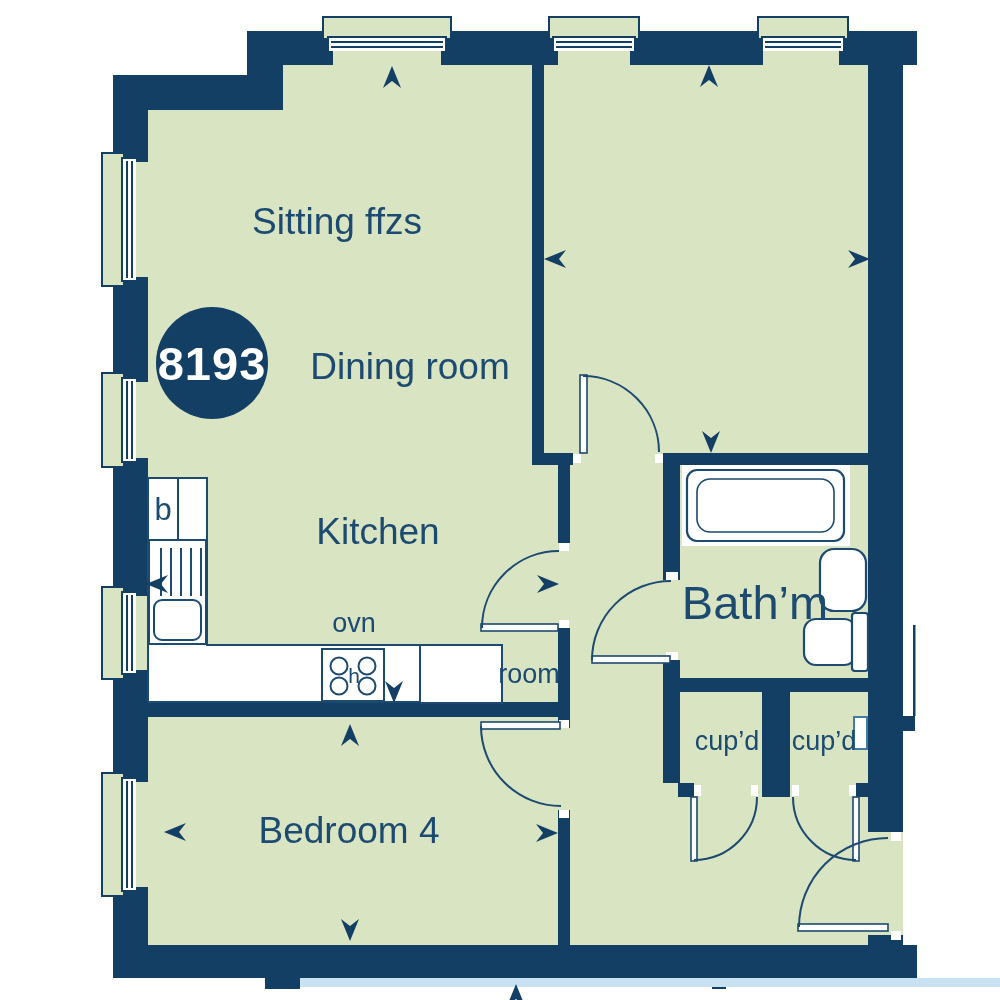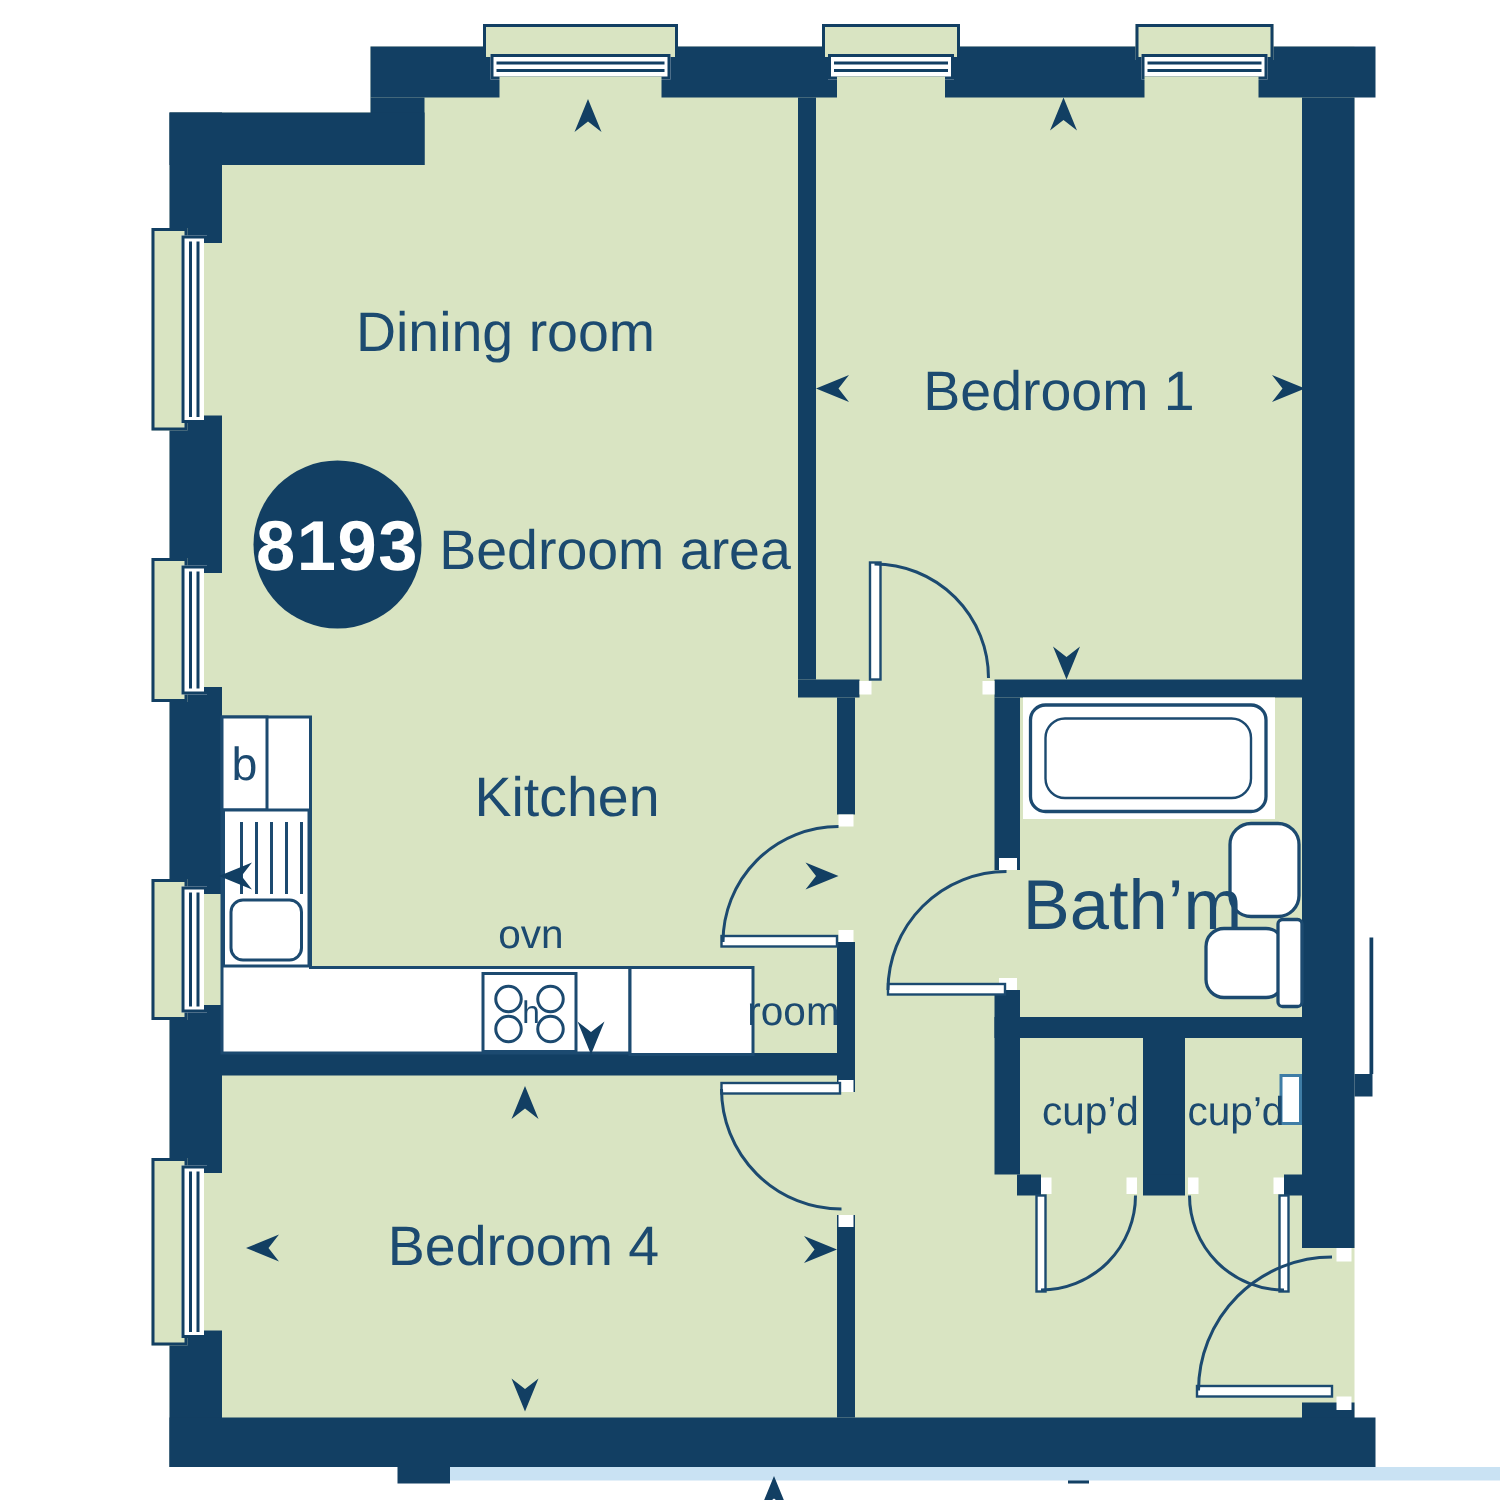--- a/index.html
+++ b/index.html
@@ -242,28 +242,27 @@
         </g>
       <g transform="translate(350,929) rotate(180)">
           <polygon points="0,-12 9,10 0,3 -9,10"></polygon>
         </g>
       <g transform="translate(516,996)">
           <polygon points="0,-12 9,10 0,3 -9,10"></polygon>
         </g>
     </g>
   </svg>
 
-  <div class="badge" style="left:169px;top:307px;width:112px;height:112px;">
+  <div class="badge" style="left:156px;top:307px;width:112px;height:112px;">
     <span>8193</span>
   </div>
 
-  <div class="label room-label" style="left:187px;top:199px;width:300px;height:46px;">Dining room</div>
-  <div class="label room-label" style="left:260px;top:344px;width:300px;height:46px;">Bedroom area</div>
+  <div class="label room-label" style="left:187px;top:199px;width:300px;height:46px;">Sitting ffzs</div>
+  <div class="label room-label" style="left:260px;top:344px;width:300px;height:46px;">Dining room</div>
   <div class="label room-label" style="left:228px;top:489px;width:300px;height:46px;margin-top:20px;">Kitchen</div>
-  <div class="label room-label" style="left:556px;top:238px;width:300px;height:46px;">Bedroom 1</div>
   <div class="label room-label" style="left:199px;top:808px;width:300px;height:46px;">Bedroom 4</div>
   <div class="label" style="left:655px;top:582px;width:200px;height:40px;font-size:47px;">Bath’m</div>
   <div class="label small-label" style="left:677px;top:725px;width:100px;height:32px;">cup’d</div>
   <div class="label small-label" style="left:774px;top:725px;width:100px;height:32px;">cup’d</div>
   <div class="label small-label" style="left:314px;top:608px;width:80px;height:30px;">ovn</div>
   <div class="label small-label" style="left:489px;top:659px;width:80px;height:30px;">room</div>
   <div class="label" style="left:150px;top:492px;width:26px;height:36px;font-size:31px;">b</div>
   <div class="label" style="left:344px;top:664px;width:20px;height:24px;font-size:21px;">h</div>
 
 </div>

